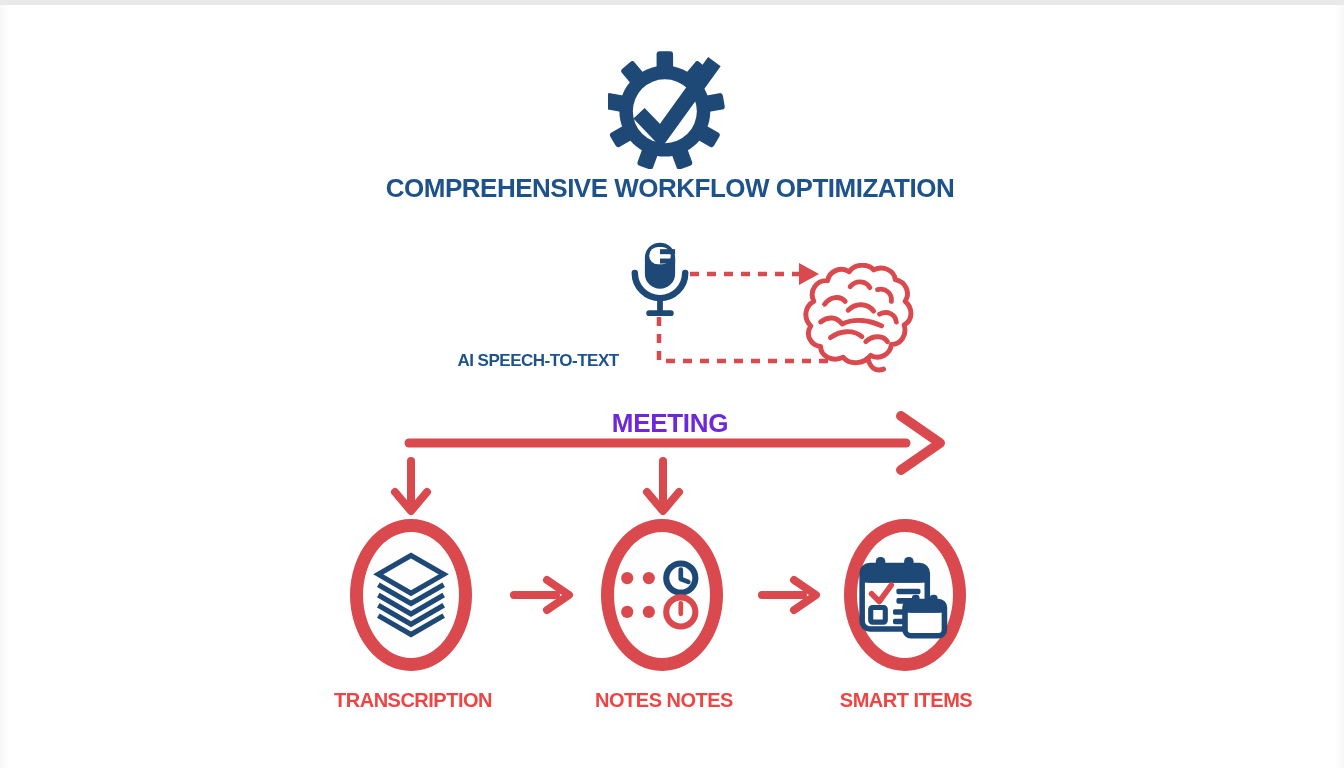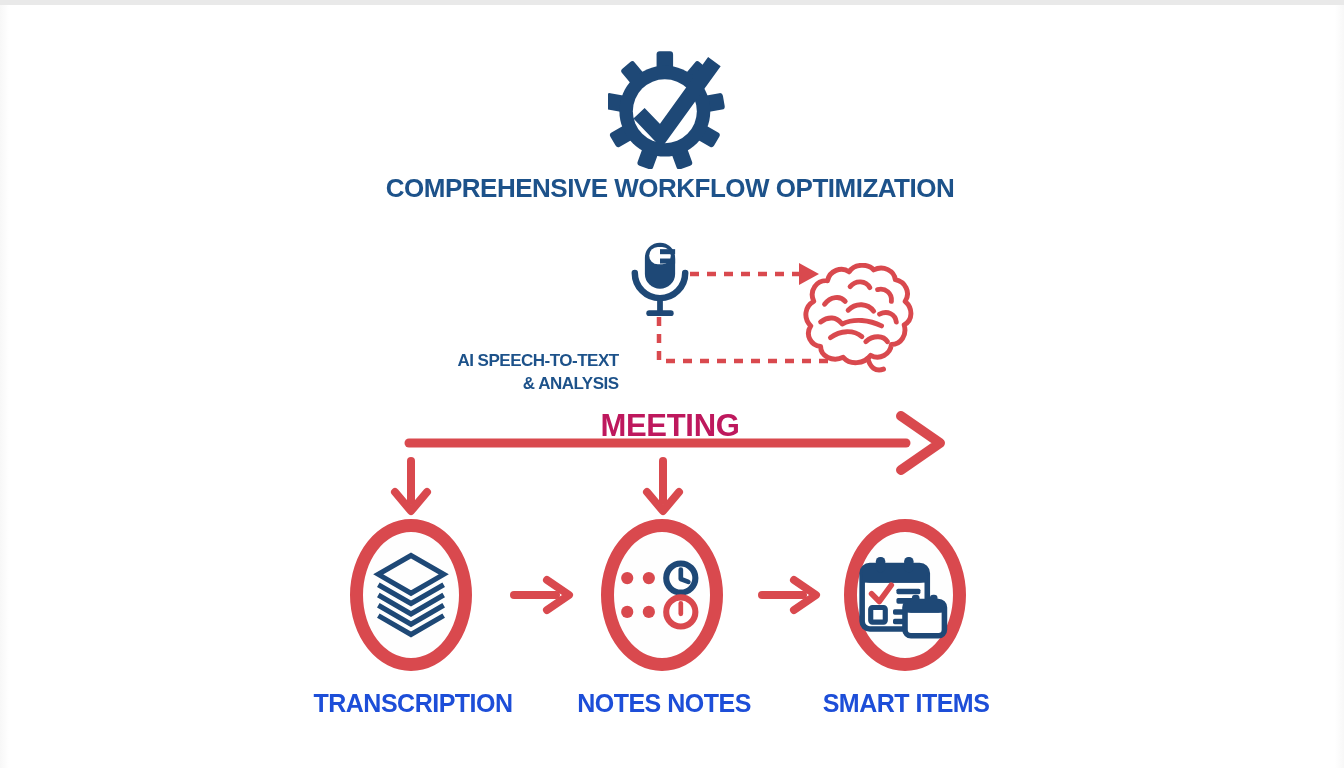--- a/index.html
+++ b/index.html
@@ -18,34 +18,34 @@
     font-size:26px;font-weight:bold;letter-spacing:-0.5px;
     color:#1d528a;white-space:nowrap;
   }
   .ai-label{
     position:absolute;left:538px;top:344px;transform:translateX(-50%);
     font-size:17px;font-weight:bold;letter-spacing:-0.5px;line-height:23px;
     color:#1d528a;text-align:right;white-space:nowrap;
   }
   .meeting{
     position:absolute;left:670px;top:403px;transform:translateX(-50%);
-    font-size:31px;font-weight:bold;letter-spacing:-0.3px;
-    color:#be185d;white-space:nowrap;
+    font-size:26px;font-weight:bold;letter-spacing:-0.3px;
+    color:#6d28d9;white-space:nowrap;
   }
   .stage-circle{
     position:absolute;top:514px;
     width:96px;height:126px;
     border:13px solid #d9494e;border-radius:50%;
     background:#fefefe;
     display:flex;align-items:center;justify-content:center;
   }
   .stage-label{
     position:absolute;top:684px;transform:translateX(-50%);
-    font-size:25px;font-weight:bold;letter-spacing:-0.5px;
-    color:#1d4ed8;white-space:nowrap;
+    font-size:20px;font-weight:bold;letter-spacing:-0.5px;
+    color:#ef4444;white-space:nowrap;
   }
   .c1{left:350px;} .c2{left:601px;} .c3{left:844px;}
   .l1{left:413px;} .l2{left:664px;} .l3{left:906px;}
   .edge{position:absolute;top:0;bottom:0;width:9px;opacity:0.55;}
   .edge-l{left:0;background:linear-gradient(to right, rgba(120,120,120,0.10), rgba(120,120,120,0));}
   .edge-r{right:0;background:linear-gradient(to left, rgba(120,120,120,0.10), rgba(120,120,120,0));}
 </style>
 </head>
 <body>
 
@@ -138,21 +138,20 @@
         <path d="M84,52 C92,48 100,52 101,60"></path>
         <path d="M46,62 C58,56 74,58 86,64"></path>
         <path d="M34,76 C44,68 58,68 66,75"></path>
         <path d="M70,80 C78,73 88,74 92,80"></path>
       </g>
     </svg>
   </div>
 
   <div class="ai-label">
     <div>AI SPEECH-TO-TEXT</div>
-    <div>&amp; ANALYSIS</div>
   </div>
 
   <div class="meeting">MEETING</div>
 
   <div class="stage-circle c1">
     <svg width="86" height="90" viewBox="0 0 100 102">
       <g stroke="#1e4876" stroke-width="6" fill="none" stroke-linejoin="miter">
         <path d="M50,5 L88,27 L50,49 L12,27 Z"></path>
         <path d="M12,39 L50,61 L88,39"></path>
         <path d="M12,51 L50,73 L88,51"></path>

